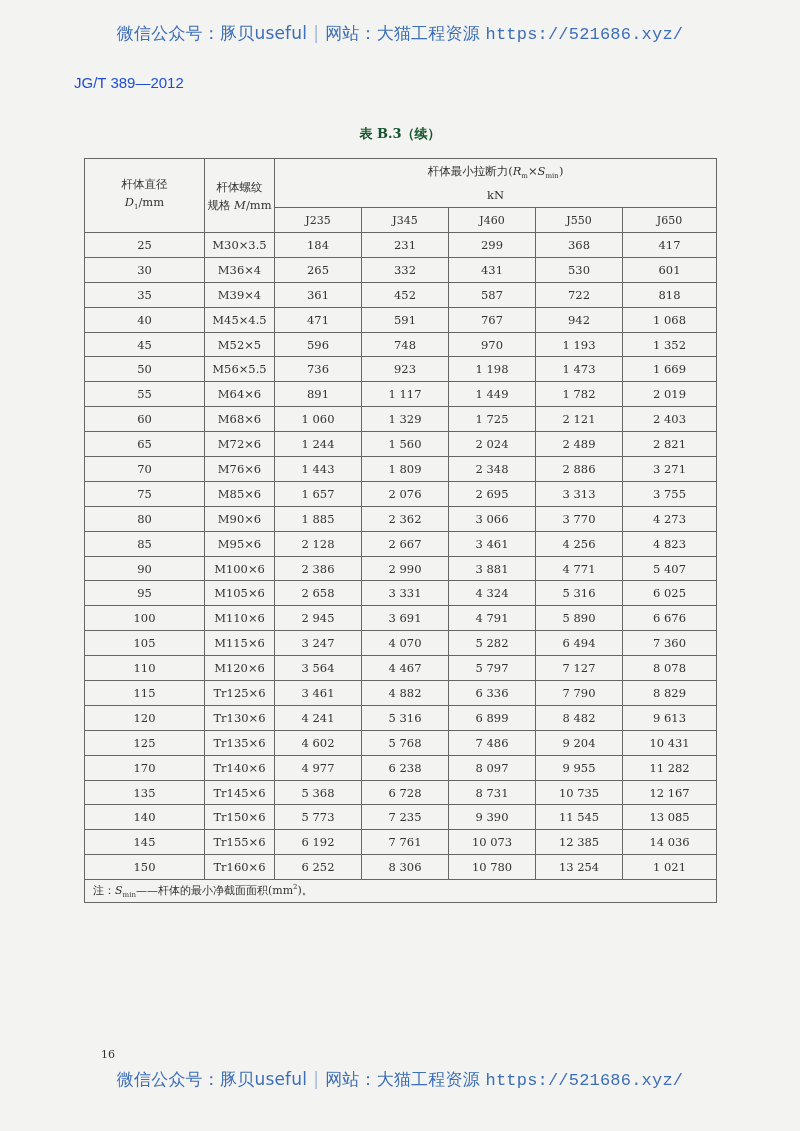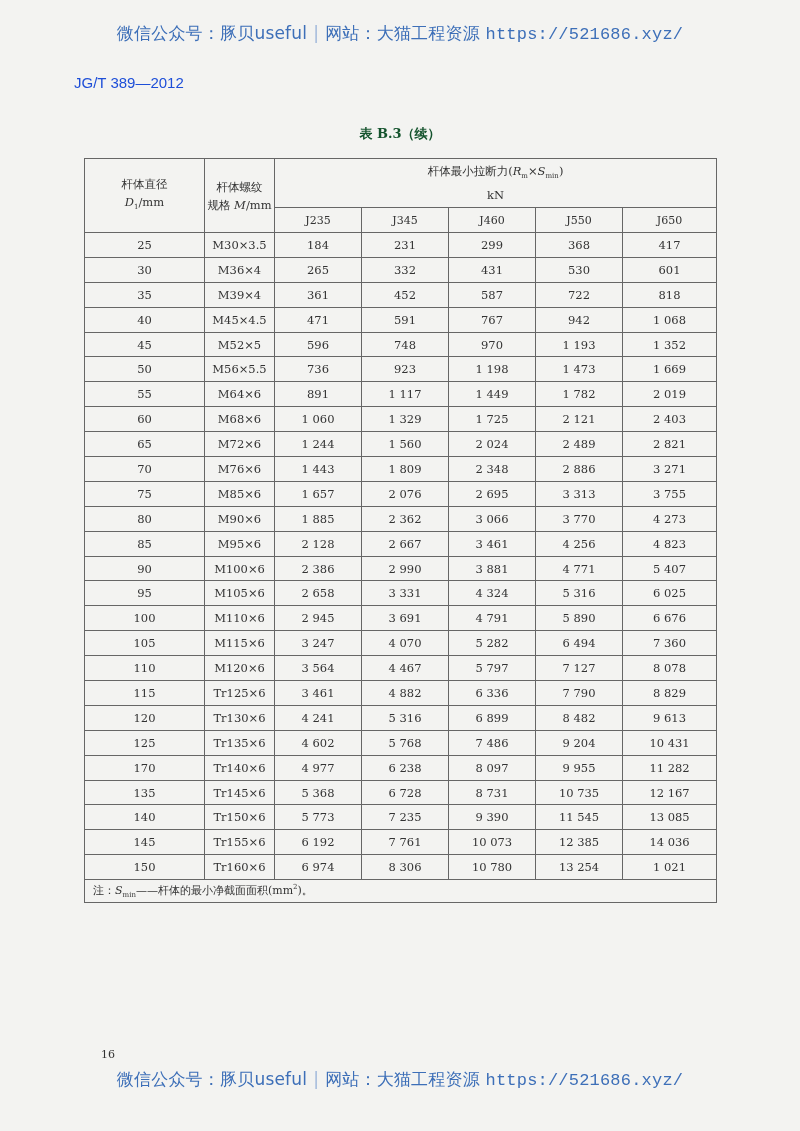--- a/index.html
+++ b/index.html
@@ -318,21 +318,21 @@
           <td>Tr155×6</td>
           <td>6 192</td>
           <td>7 761</td>
           <td>10 073</td>
           <td>12 385</td>
           <td>14 036</td>
         </tr>
         <tr>
           <td>150</td>
           <td>Tr160×6</td>
-          <td>6 974</td>
+          <td>6 252</td>
           <td>8 306</td>
           <td>10 780</td>
           <td>13 254</td>
           <td>1 021</td>
         </tr>
       </tbody>
     <tfoot>
       <tr>
         <td class="note" colspan="7">
           <span>注：</span><i>S</i><sub>min</sub><span>——杆体的最小净截面面积(mm</span><sup>2</sup><span>)。</span>

